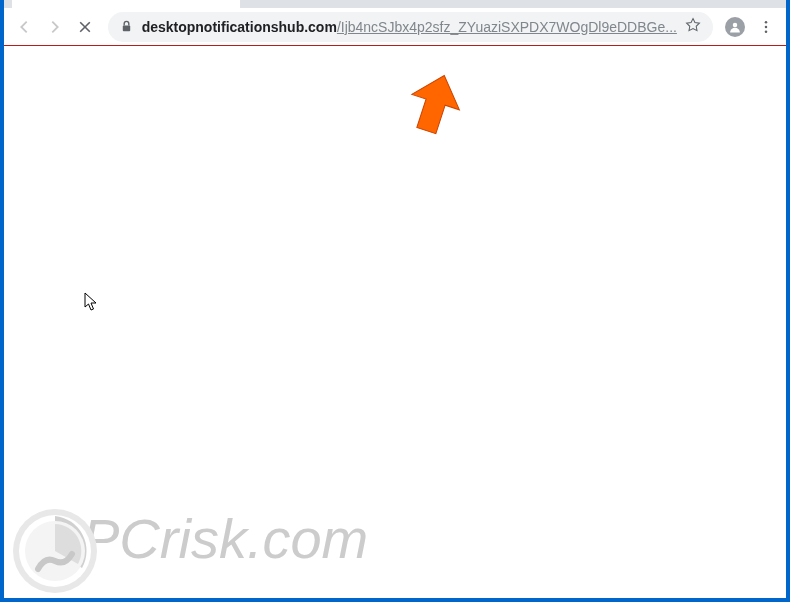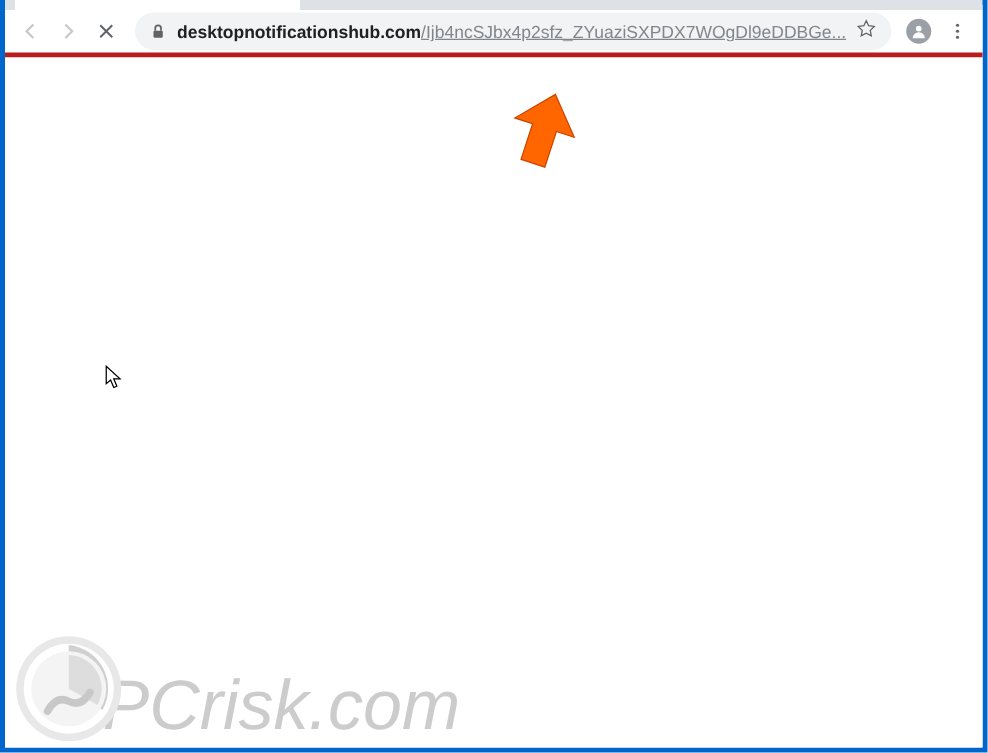--- a/index.html
+++ b/index.html
@@ -68,21 +68,21 @@
   display: flex;
   z-index: 5;
 }
 .toolbar {
   height: 38px;
   background: #fff;
   display: flex;
   align-items: center;
   padding: 0 6px;
   gap: 2px;
-  border-bottom: 4px solid #b91c1c;
+  border-bottom: 1px solid #b91c1c;
 }
 .nav-btn {
   width: 32px;
   height: 32px;
   display: flex;
   align-items: center;
   justify-content: center;
   cursor: pointer;
   border-radius: 50%;
 }
@@ -150,21 +150,21 @@
   position: absolute;
   top: 292px;
   left: 84px;
   z-index: 10;
 }
 .watermark {
   position: absolute;
   bottom: 6px;
   left: 10px;
   display: flex;
-  align-items: flex-end;
+  align-items: flex-start;
 }
 .watermark-circle {
   width: 90px;
   height: 90px;
   position: relative;
 }
 .watermark-text {
   font-family: Arial, sans-serif;
   font-size: 56px;
   font-style: italic;

